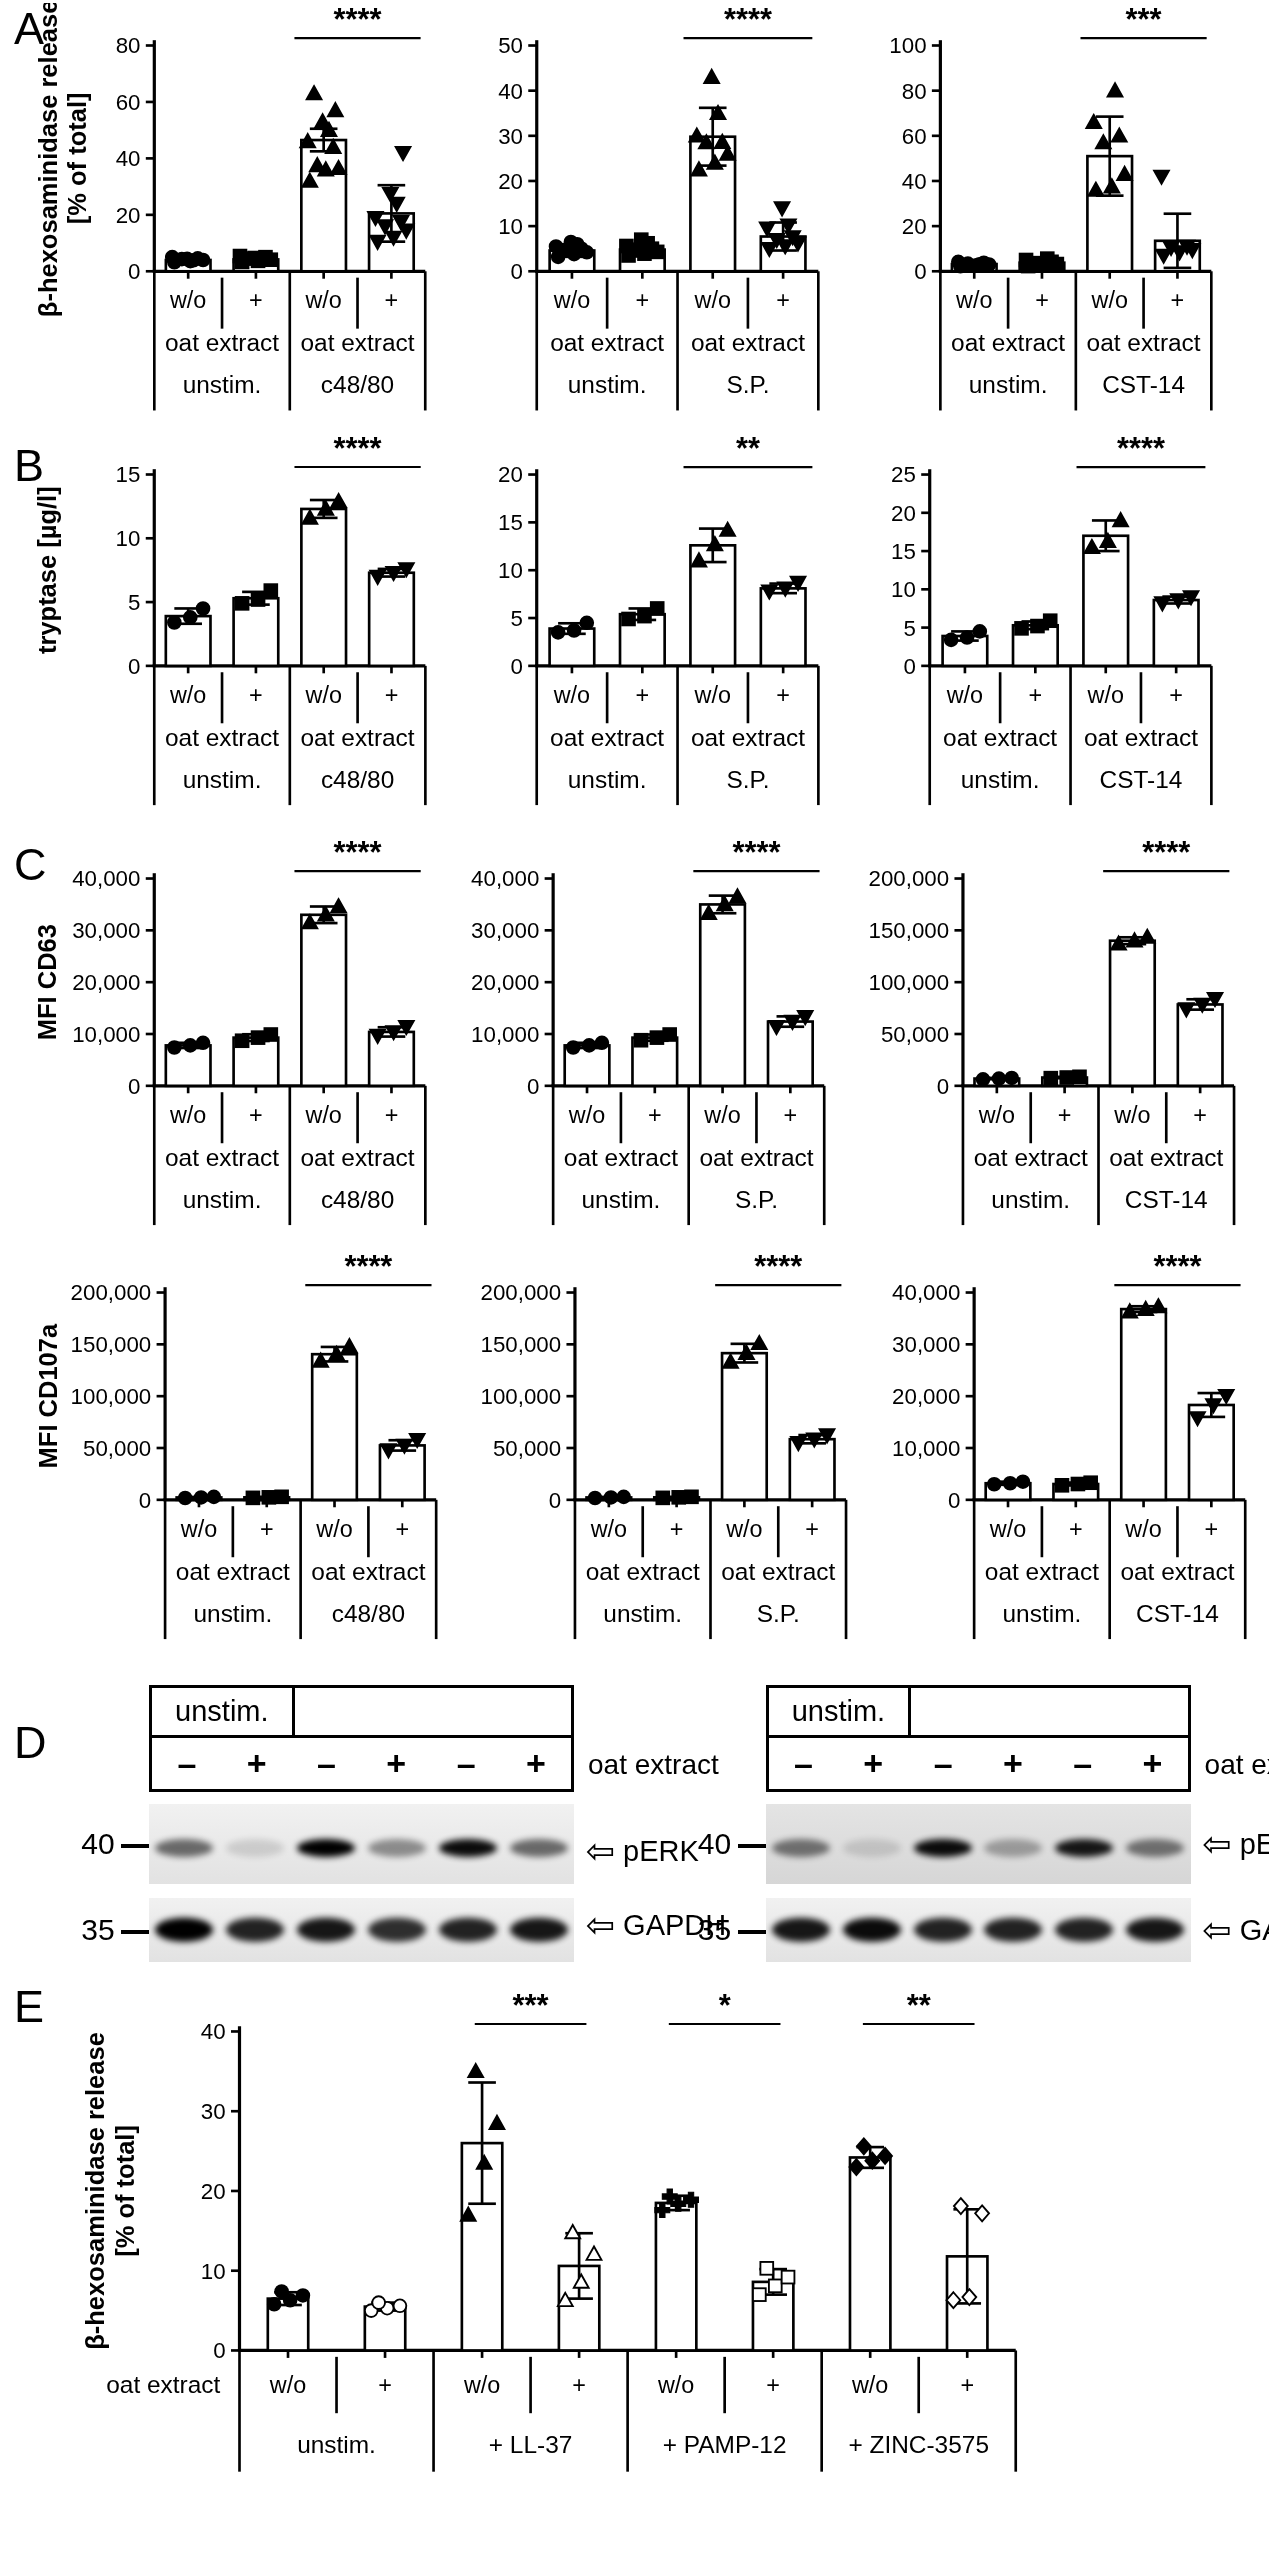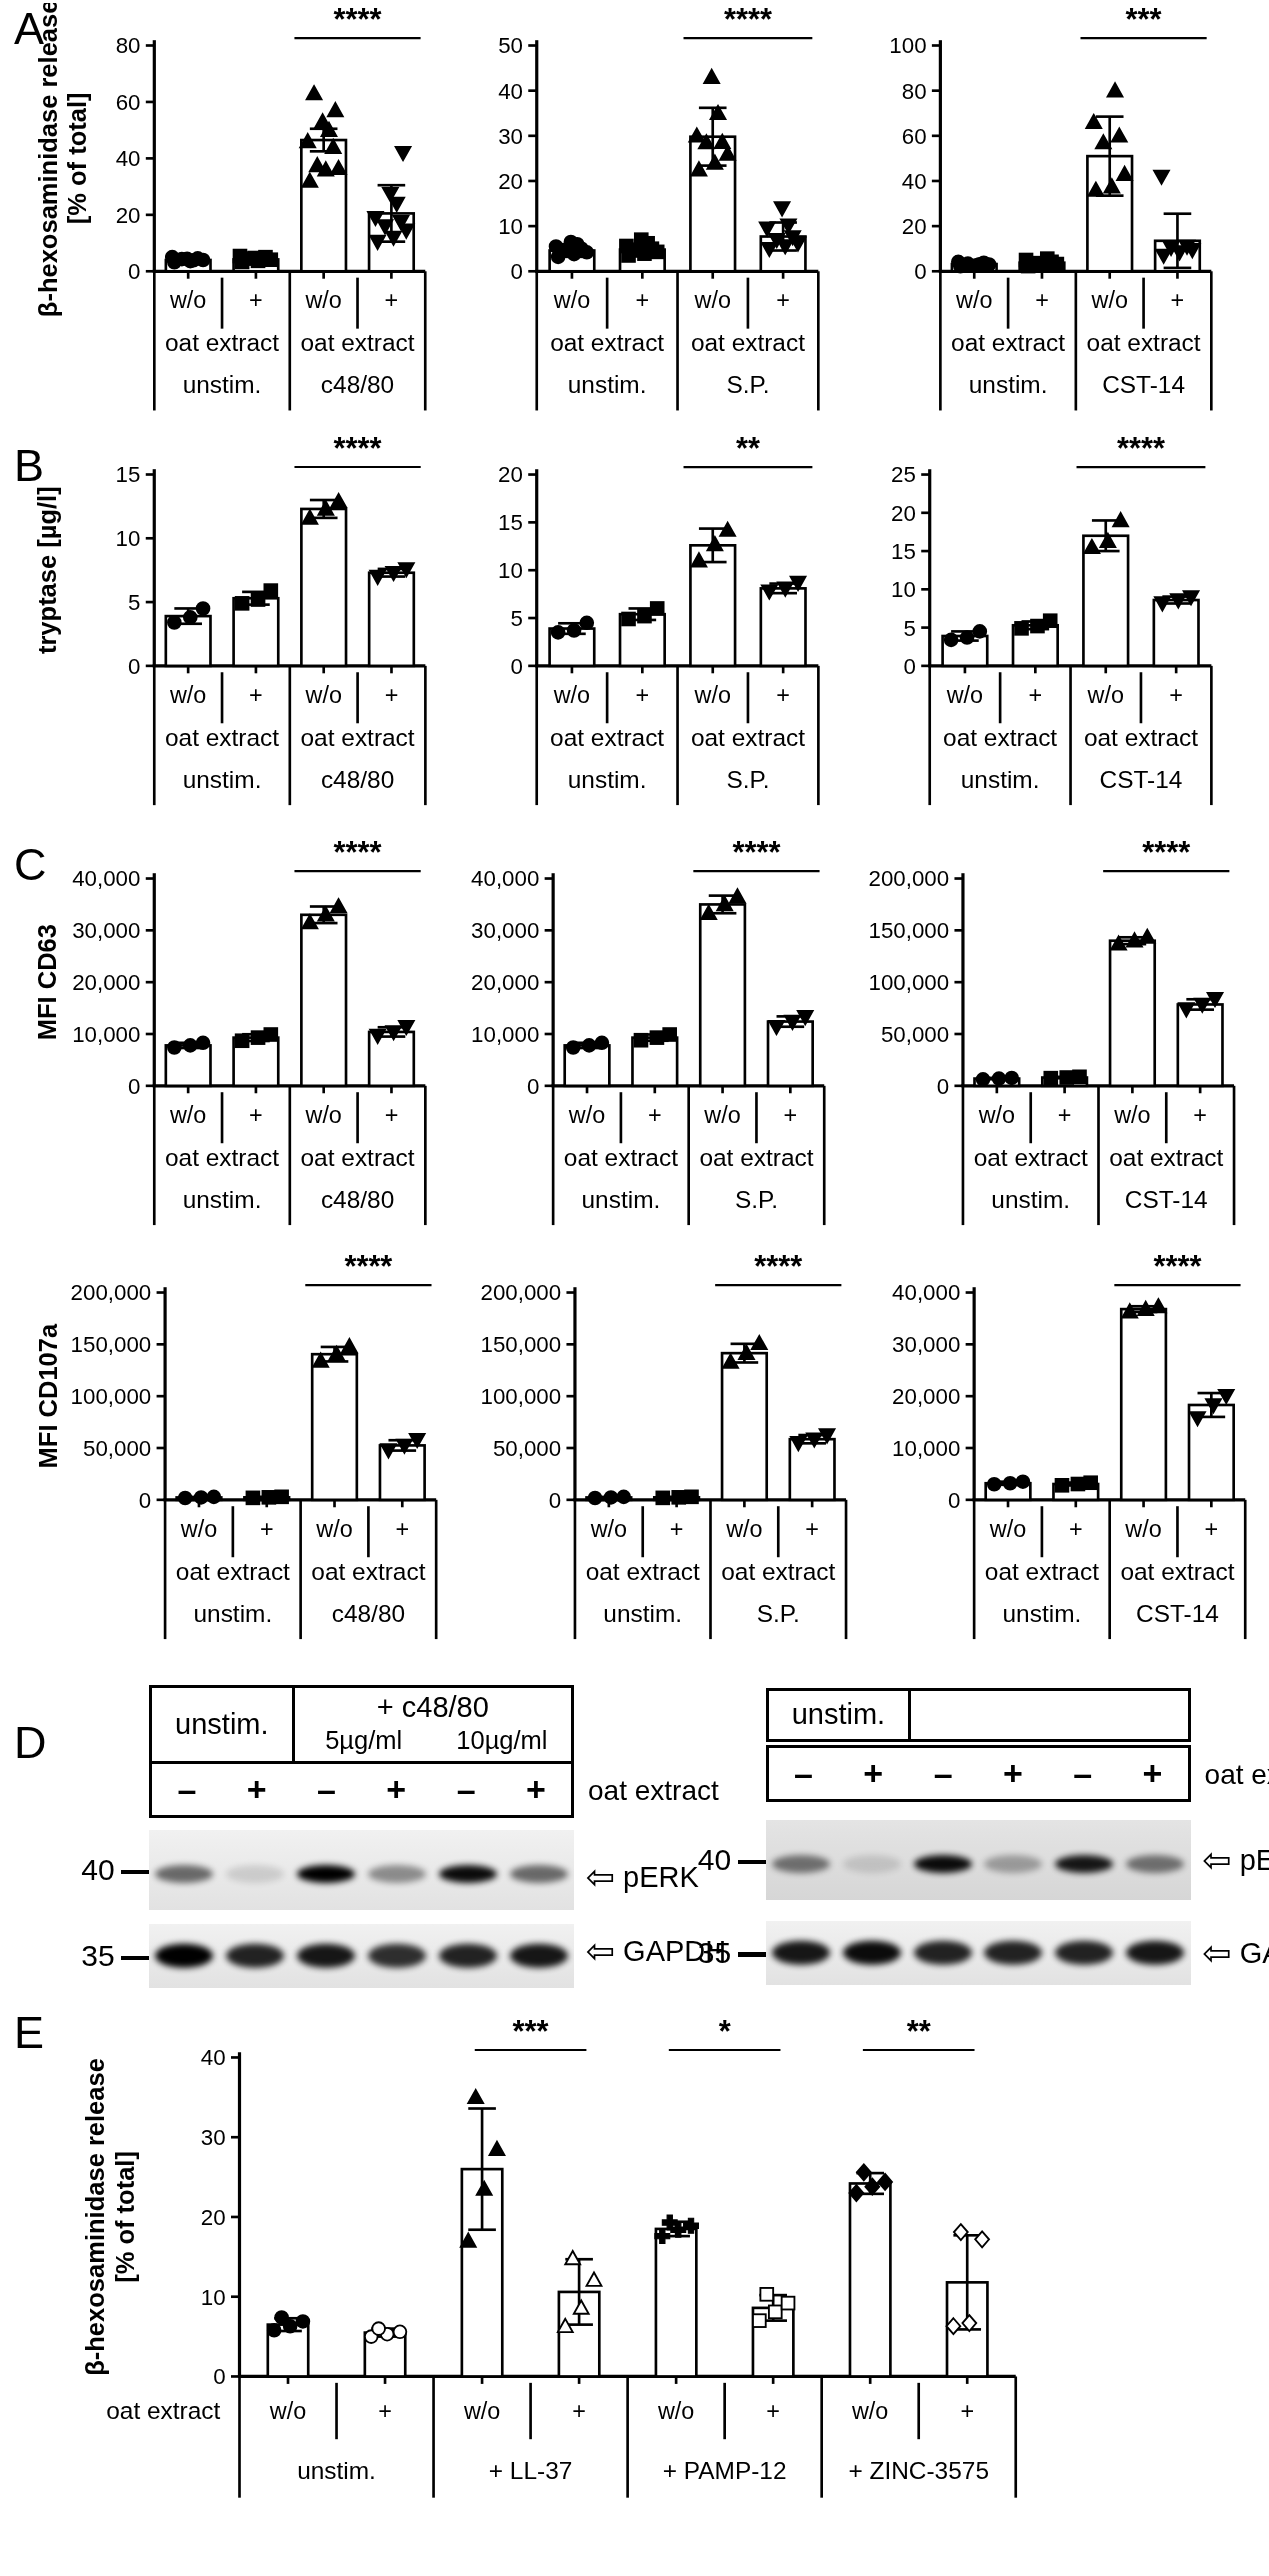--- a/index.html
+++ b/index.html
@@ -854,27 +854,20 @@
           <text x="572.5" y="700" text-anchor="middle" font-size="46">CST-14</text>
         </svg></div>
   </section>
 
   <section class="panel-d">
     <div class="panel-letter" style="top:32px;">D</div>
 
     <div class="blot-col" style="margin-left:48px;">
       <div class="blot-header">
         <div class="bh-left">unstim.</div>
-        <div class="bh-right">
-          <div class="bh-stim">+ c48/80</div>
-          <div class="bh-doses">
-            <span>5µg/ml</span>
-            <span>10µg/ml</span>
-          </div>
-        </div>
       </div>
       <div class="lane-box">
         <span>–</span>
         <span>+</span>
         <span>–</span>
         <span>+</span>
         <span>–</span>
         <span>+</span>
       </div>
       <div class="oat-side">oat extract</div>

